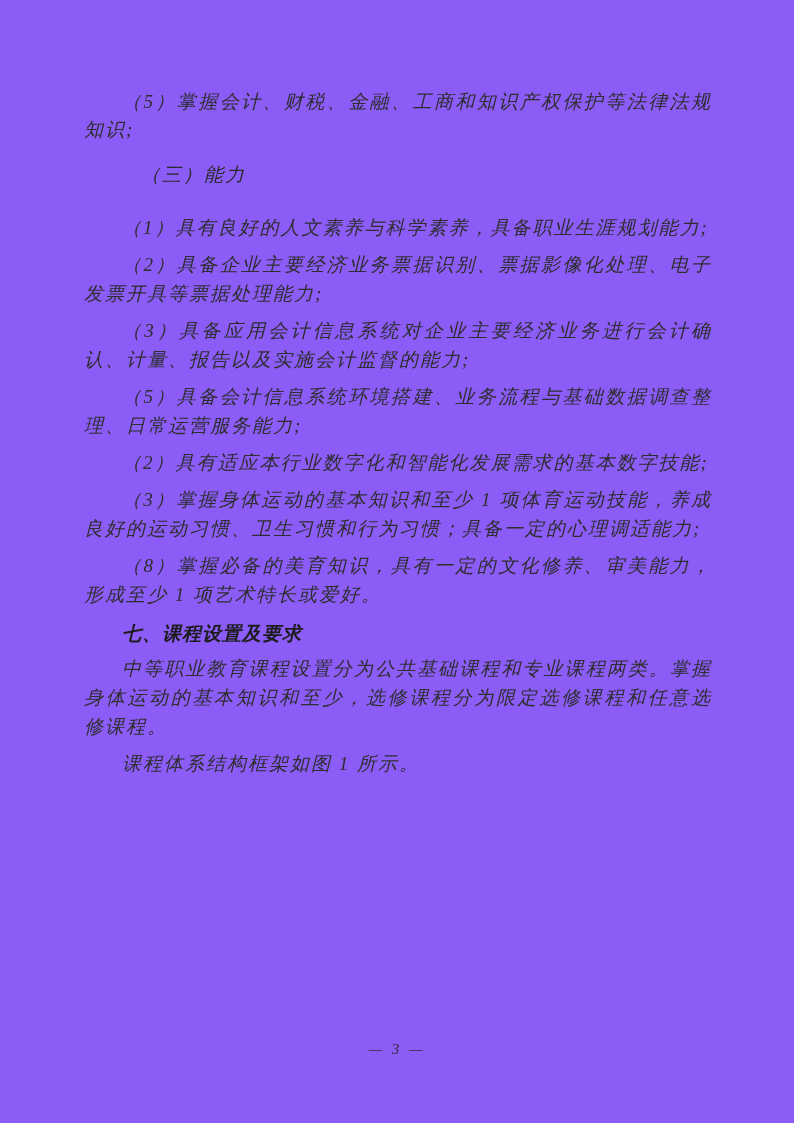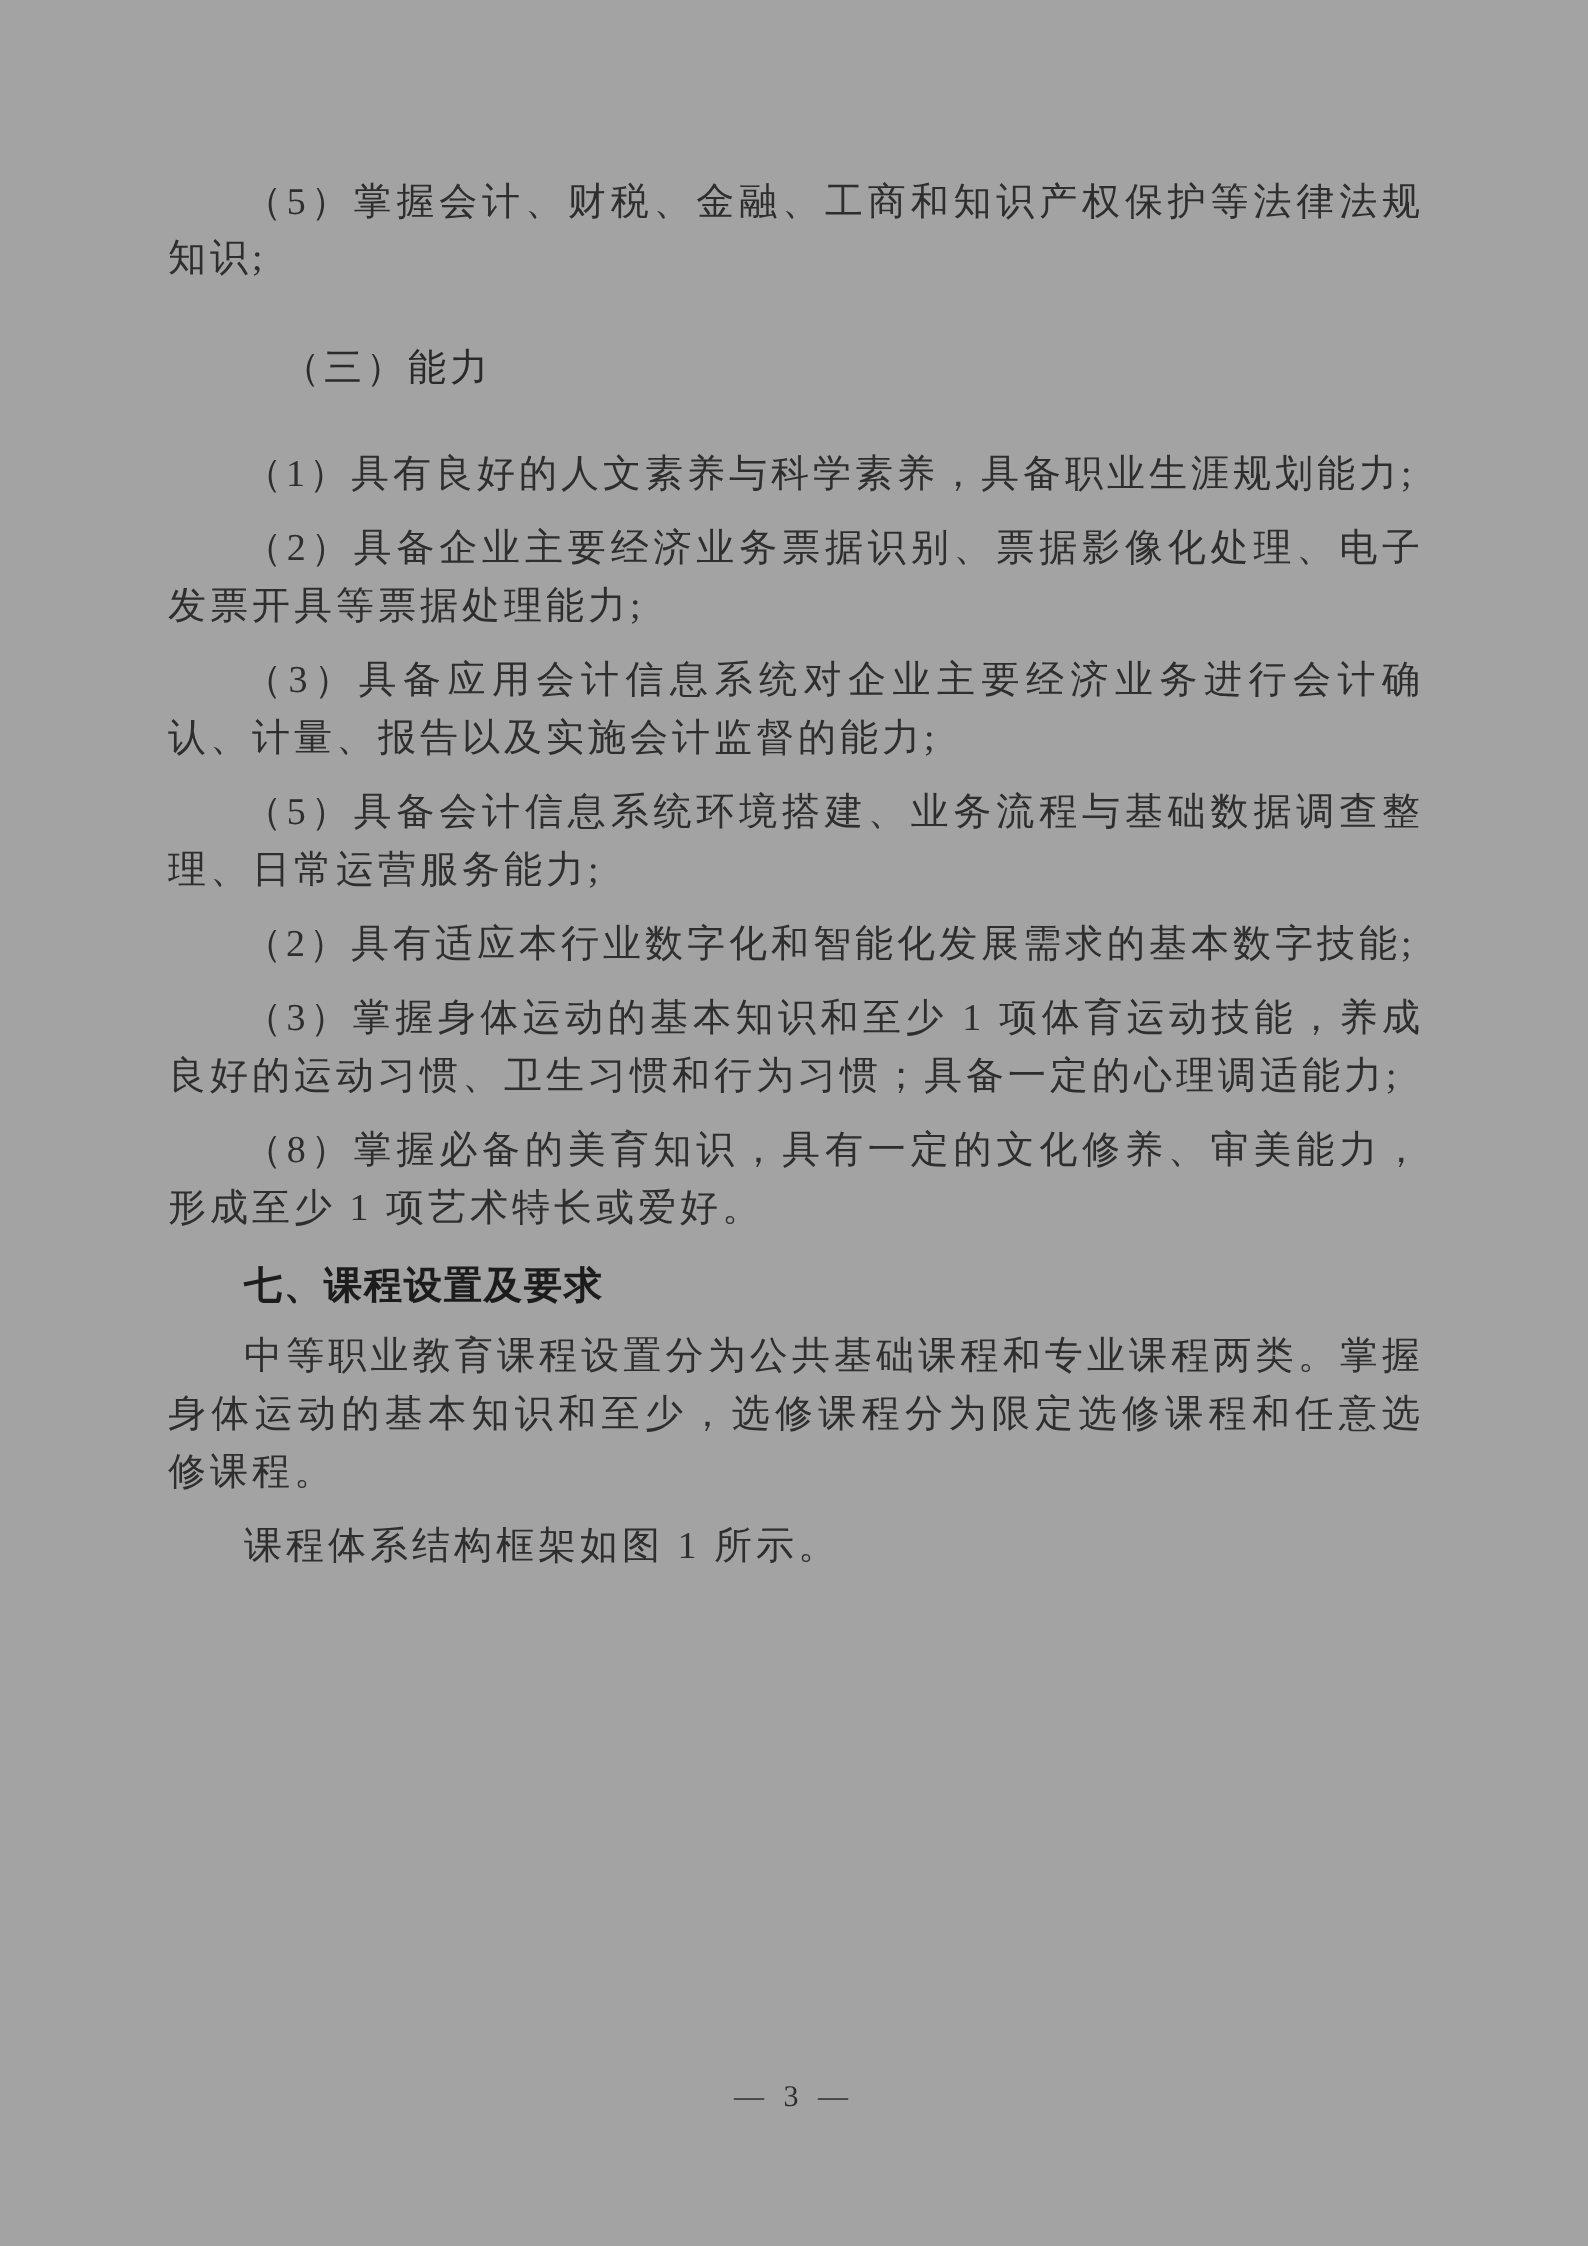--- a/index.html
+++ b/index.html
@@ -11,21 +11,22 @@
     height: 1123px;
     background: #fefefe;
     position: relative;
     overflow: hidden;
     font-family: "Liberation Serif", "DejaVu Serif", serif;
     color: #2e2e2e;
   }
   .page {
     position: absolute;
     inset: 0;
-    background: #a3a3a3;
+    background: #8b5cf6;
+    font-style: italic;
   }
   .content {
     position: absolute;
     left: 84px;
     top: 88px;
     width: 628px;
   }
   .blk {
     font-size: 19px;
     line-height: 29px;
@@ -33,21 +34,21 @@
     text-align: justify;
     text-justify: inter-character;
     text-indent: 2em;
     margin: 0;
   }
   .tight {
     line-height: 28px;
   }
   .p-after-tight { margin-top: 6px; }
   .subheading {
-    margin-top: 26px;
+    margin-top: 16px;
     text-indent: 3em;
     color: #2a2a2a;
   }
   .first-after-sub { margin-top: 24px; }
   .para { margin-top: 8px; }
   .heading-main {
     margin-top: 10px;
     font-family: "Liberation Sans", "DejaVu Sans", sans-serif;
     font-weight: 700;
     letter-spacing: 1px;

